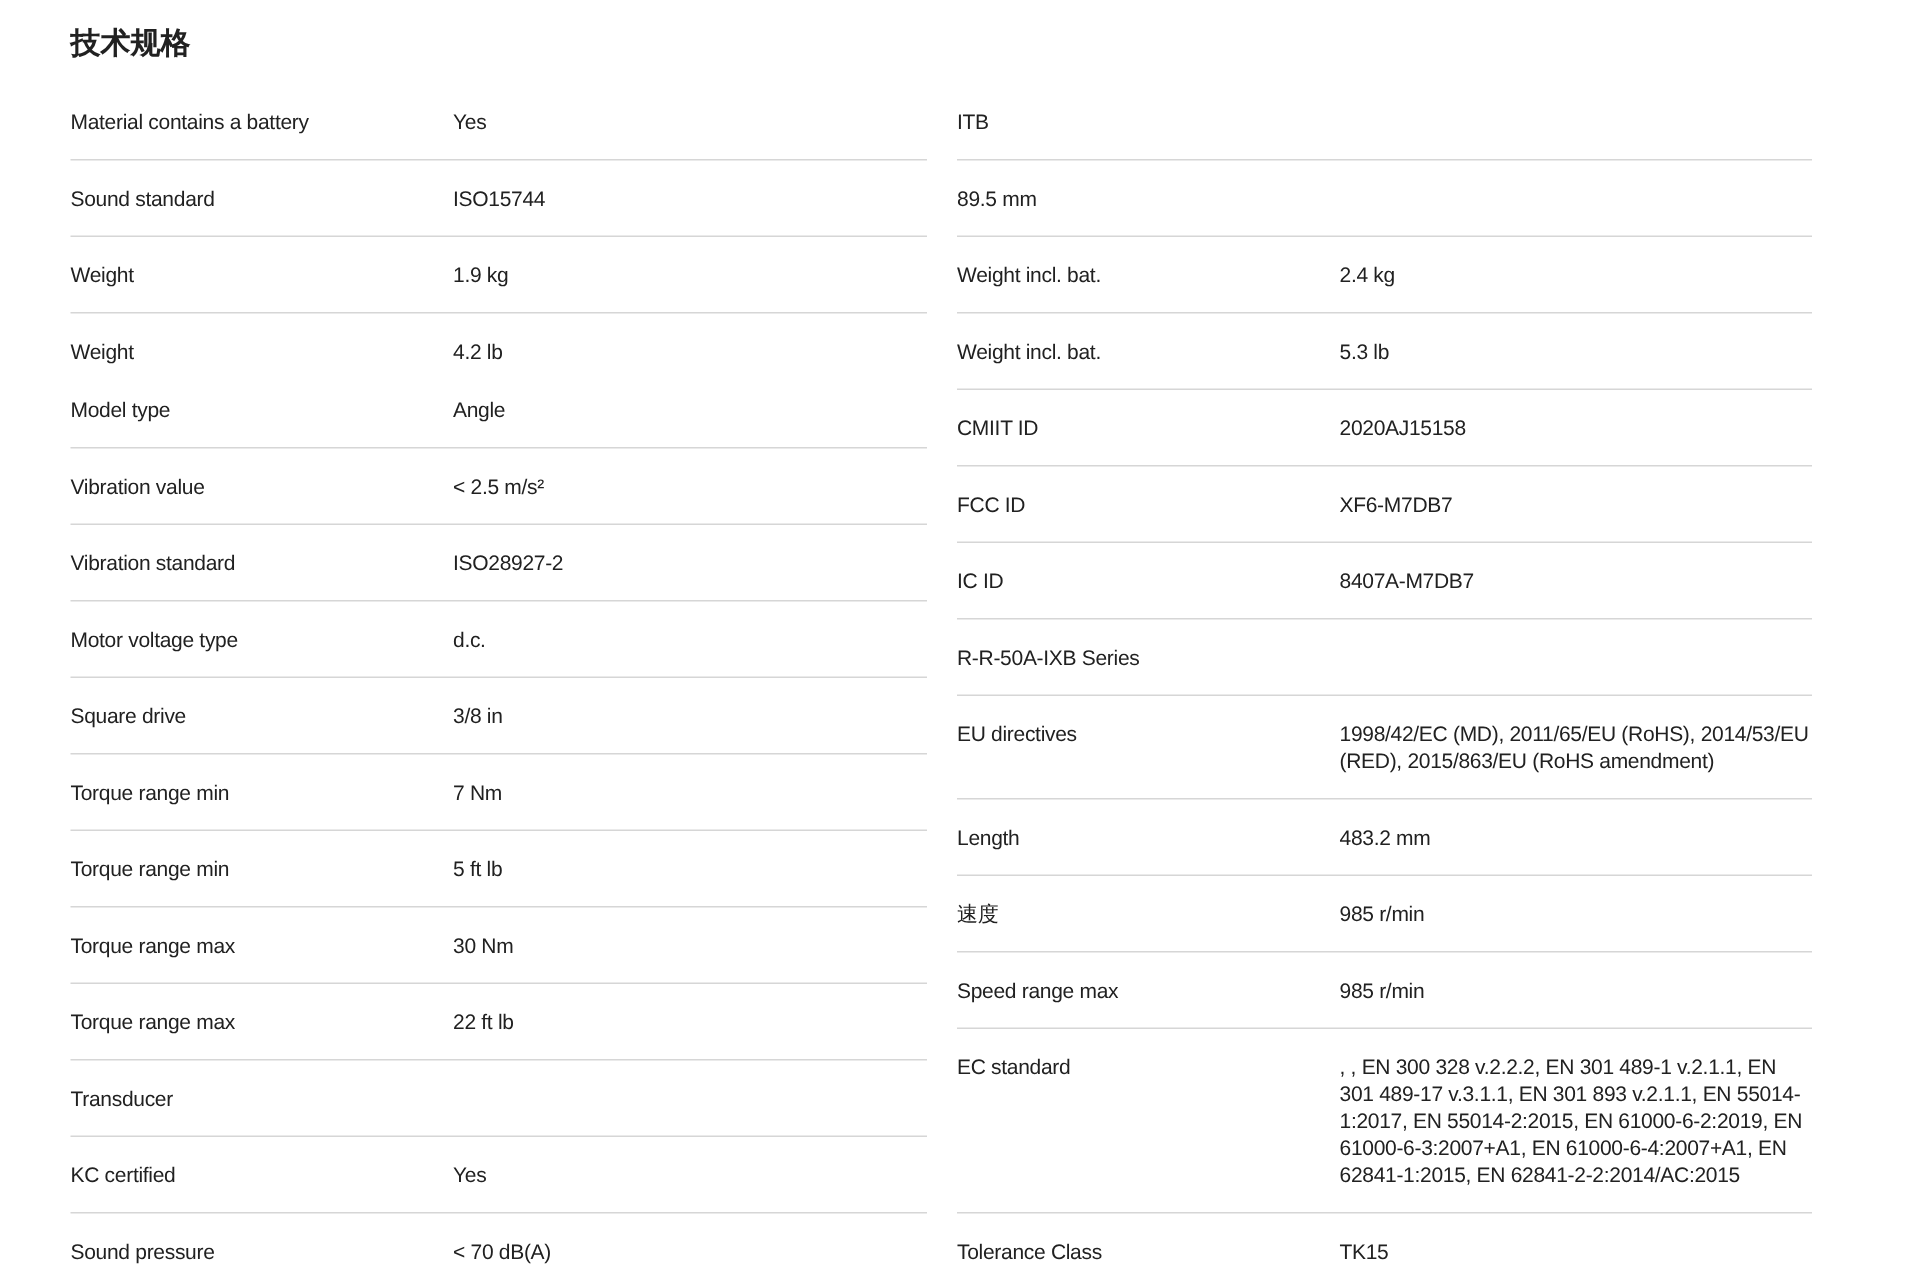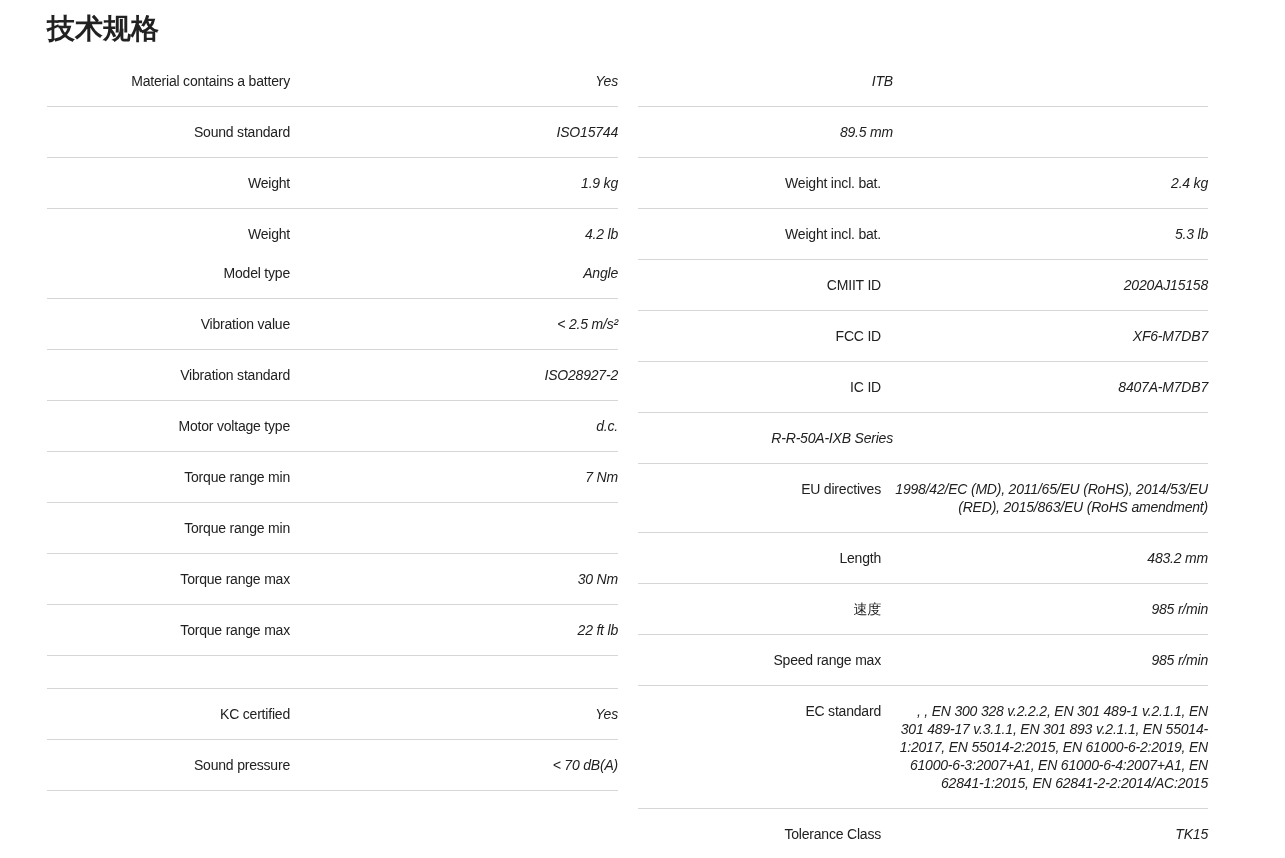--- a/index.html
+++ b/index.html
@@ -9,34 +9,34 @@
   }
   html,body{margin:0;padding:0;}
   body{
     width:1285px;height:858px;overflow:hidden;
     background:var(--bg);color:var(--text);
     font-family:"Liberation Sans","DejaVu Sans",sans-serif;
     letter-spacing:-0.2px;
   }
   .page{padding:14px 0 0 47px;}
   .page-title{
-    font-size:28px;line-height:30px;font-weight:700;
+    font-size:20px;line-height:30px;font-weight:700;
     margin:0 0 12px 0;letter-spacing:0;
   }
   .columns{display:flex;gap:20px;align-items:flex-start;}
   .spec-col{width:571px;flex:0 0 auto;}
   .spec-col.right{width:570px;}
   .spec-row{
     display:grid;grid-template-columns:255px 1fr;
     padding:16px 0;border-bottom:1px solid var(--separator);
-    font-size:14px;line-height:18px;text-align:right;
+    font-size:14px;line-height:18px;
   }
   .spec-row.no-sep{border-bottom:none;padding-bottom:5px;}
   .spec-label{padding-right:12px;}
-  .spec-value{word-wrap:break-word;font-style:italic;}
+  .spec-value{word-wrap:break-word;}
 </style>
 </head>
 <body>
 
 <div class="page">
   <h1 class="page-title">技术规格</h1>
   <div class="columns">
     <div class="spec-col left" id="left-col">
         <div class="spec-row">
           <div class="spec-label">Material contains a battery</div>
@@ -64,35 +64,41 @@
         </div>
         <div class="spec-row">
           <div class="spec-label">Vibration standard</div>
           <div class="spec-value">ISO28927-2</div>
         </div>
         <div class="spec-row">
           <div class="spec-label">Motor voltage type</div>
           <div class="spec-value">d.c.</div>
         </div>
         <div class="spec-row">
+          <div class="spec-label">Square drive</div>
+          <div class="spec-value">3/8 in</div>
+        </div>
+        <div class="spec-row">
           <div class="spec-label">Torque range min</div>
           <div class="spec-value">7 Nm</div>
         </div>
         <div class="spec-row">
           <div class="spec-label">Torque range min</div>
+          <div class="spec-value">5 ft lb</div>
         </div>
         <div class="spec-row">
           <div class="spec-label">Torque range max</div>
           <div class="spec-value">30 Nm</div>
         </div>
         <div class="spec-row">
           <div class="spec-label">Torque range max</div>
           <div class="spec-value">22 ft lb</div>
         </div>
         <div class="spec-row">
+          <div class="spec-value">Transducer</div>
         </div>
         <div class="spec-row">
           <div class="spec-label">KC certified</div>
           <div class="spec-value">Yes</div>
         </div>
         <div class="spec-row">
           <div class="spec-label">Sound pressure</div>
           <div class="spec-value">&lt; 70 dB(A)</div>
         </div>
       </div>

